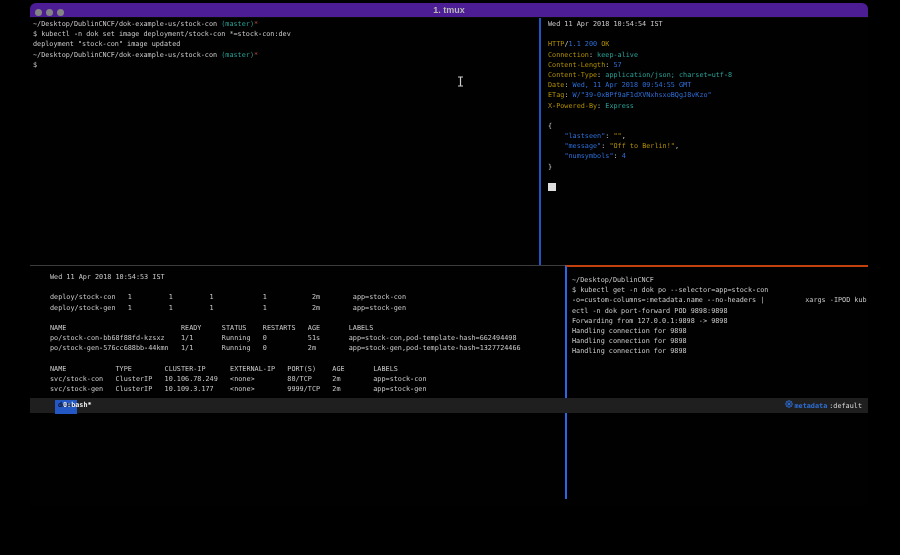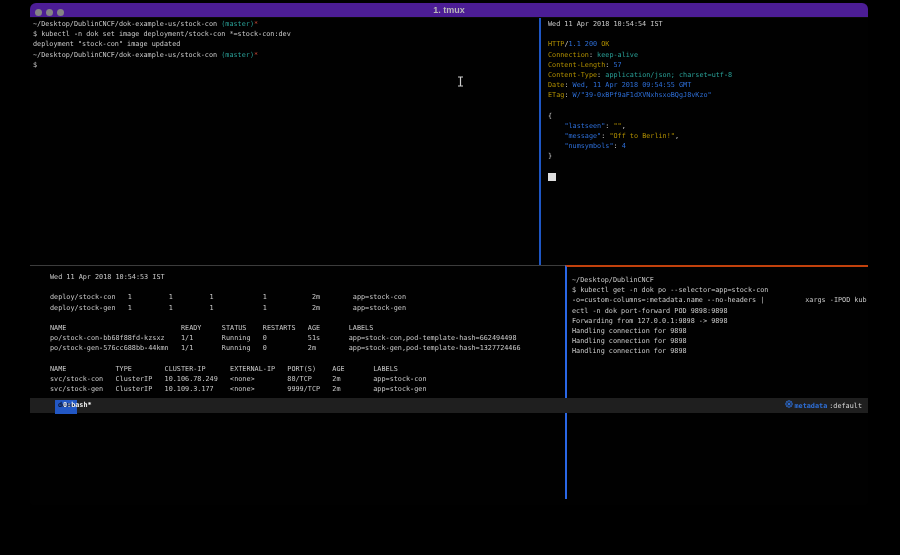--- a/index.html
+++ b/index.html
@@ -68,20 +68,21 @@
         </div>
       <div class="pane pane-tr">
           <div class="tline"><span class="c-fg">Wed 11 Apr 2018 10:54:54 IST</span></div>
           <div class="tline"></div>
           <div class="tline"><span class="c-yellow">HTTP</span><span class="c-fg">/</span><span class="c-blue">1.1</span><span class="c-fg"> </span><span class="c-blue">200</span><span class="c-fg"> </span><span class="c-yellow">OK</span></div>
           <div class="tline"><span class="c-yellow">Connection</span><span class="c-fg">: </span><span class="c-cyan">keep-alive</span></div>
           <div class="tline"><span class="c-yellow">Content-Length</span><span class="c-fg">: </span><span class="c-blue">57</span></div>
           <div class="tline"><span class="c-yellow">Content-Type</span><span class="c-fg">: </span><span class="c-cyan">application/json; charset=utf-8</span></div>
           <div class="tline"><span class="c-yellow">Date</span><span class="c-fg">: </span><span class="c-blue">Wed, 11 Apr 2018 09:54:55 GMT</span></div>
           <div class="tline"><span class="c-yellow">ETag</span><span class="c-fg">: </span><span class="c-blue">W/"39-0xBPf9aF1dXVNxhsxoBQgJ8vKzo"</span></div>
+          <div class="tline"><span class="c-yellow">X-Powered-By</span><span class="c-fg">: </span><span class="c-cyan">Express</span></div>
           <div class="tline"></div>
           <div class="tline"><span class="c-fg">{</span></div>
           <div class="tline"><span class="c-fg">    </span><span class="c-blue">"lastseen"</span><span class="c-fg">: </span><span class="c-yellow">""</span><span class="c-fg">,</span></div>
           <div class="tline"><span class="c-fg">    </span><span class="c-blue">"message"</span><span class="c-fg">: </span><span class="c-yellow">"Off to Berlin!"</span><span class="c-fg">,</span></div>
           <div class="tline"><span class="c-fg">    </span><span class="c-blue">"numsymbols"</span><span class="c-fg">: </span><span class="c-blue">4</span></div>
           <div class="tline"><span class="c-fg">}</span></div>
           <div class="tline"></div>
           <div class="tline"><span class="c-cursor">  </span></div>
         </div>
       <div class="pane pane-bl">

